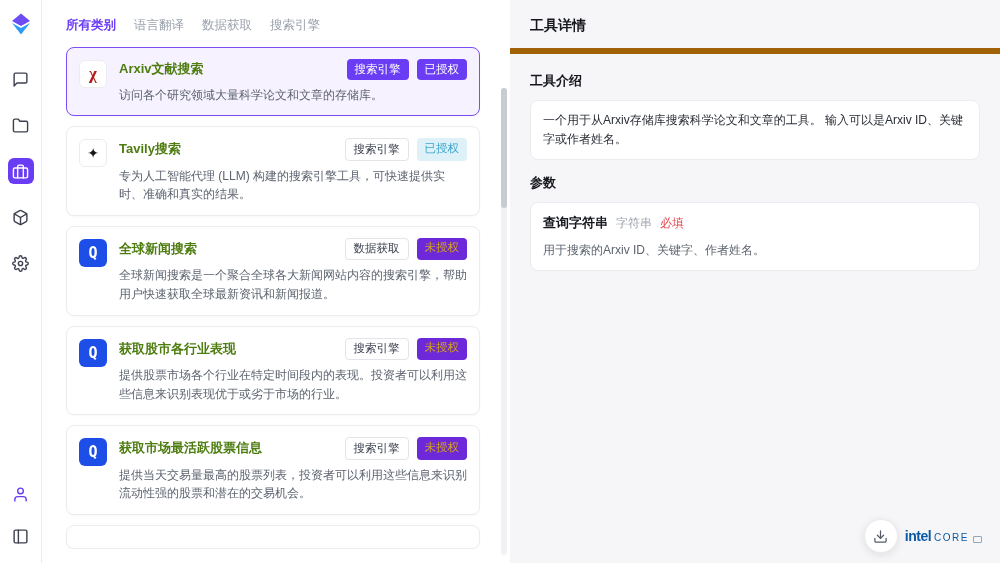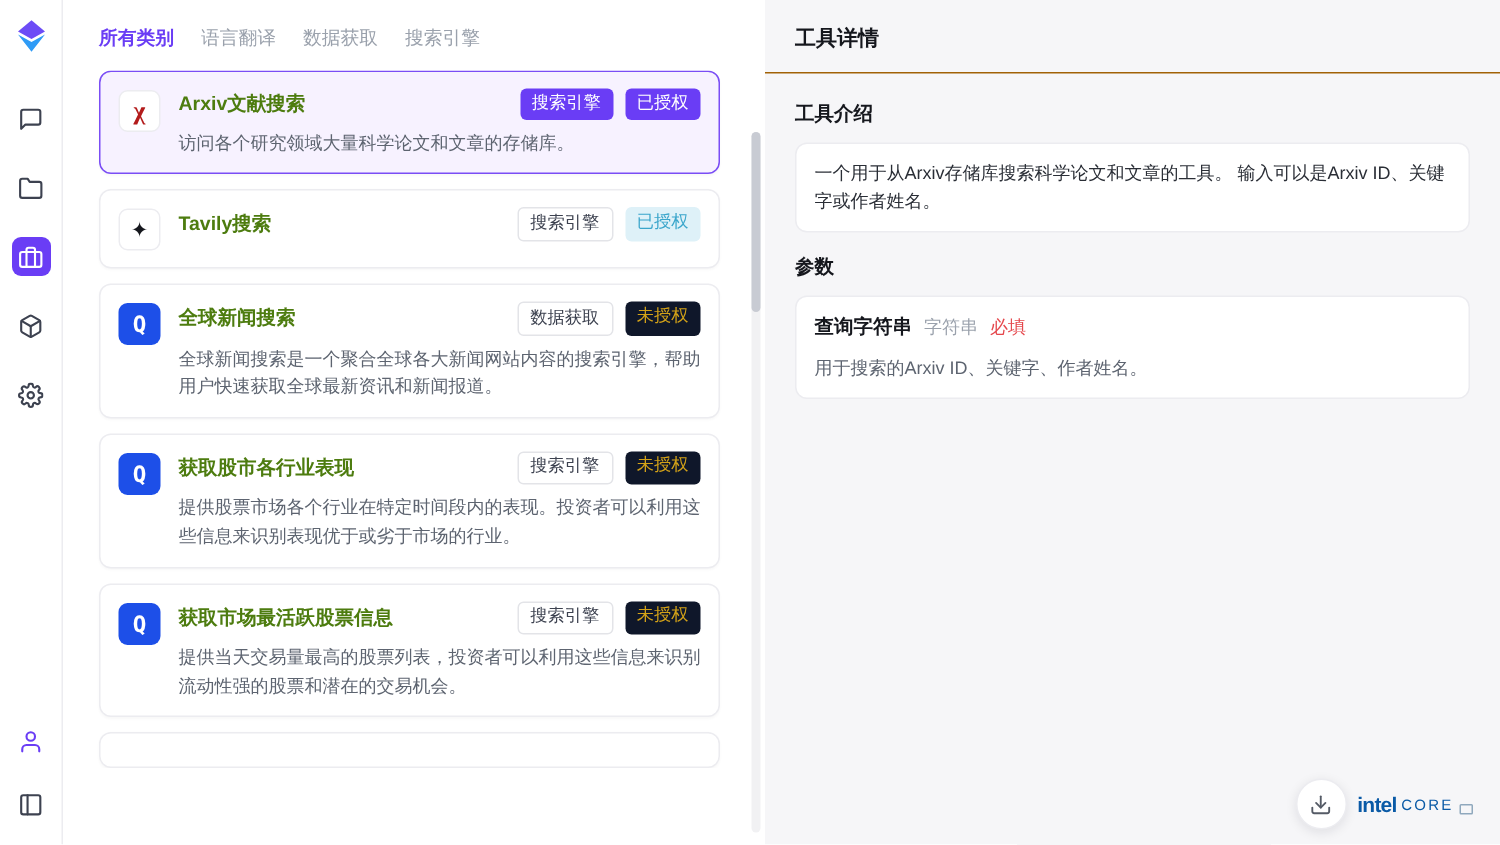--- a/index.html
+++ b/index.html
@@ -53,34 +53,34 @@
     font-family:"DejaVu Sans Mono","Liberation Mono",monospace; }
 
   .tool-main { flex:1; min-width:0; }
   .tool-head { display:flex; align-items:center; }
   .tool-name { font-weight:bold; font-size:13px; color:#4d7c0f; }
   .badges { margin-left:auto; display:flex; gap:8px; }
   .badge { font-size:11.5px; padding:2.5px 8px; border-radius:4px; line-height:1.35; white-space:nowrap; }
   .badge.filled  { background:#6a3df5; color:#fff; }
   .badge.outline { background:#fff; border:1px solid #e3e4e8; color:#3d4250; }
   .badge.cyan    { background:#def1f8; color:#3ba6cb; }
-  .badge.yellow  { background:#0f172a; color:#d3a218; }
+  .badge.yellow  { background:#6d28d9; color:#d3a218; }
   .tool-desc { margin-top:6px; color:#5d6470; font-size:12px; line-height:1.55; }
 
   .scroll-track {
     position:absolute; right:3px; top:88px; bottom:8px; width:6px;
     background:#f1f1f3; border-radius:3px;
   }
   .scroll-thumb { width:6px; height:120px; background:#c8cbd3; border-radius:3px; cursor:pointer; }
 
   
   .detail-panel { flex:1; background:#f6f6f8; display:flex; flex-direction:column; }
   .detail-header {
     padding:17px 20px 13px; font-size:14px; font-weight:bold; color:#15171d;
-    border-bottom:1px solid #a16207;
+    border-bottom:6px solid #a16207;
   }
   .detail-body { padding:4px 20px 20px; }
   .section-title { font-size:13px; font-weight:bold; color:#15171d; margin:14px 0 10px; }
   .detail-card {
     background:#fff; border:1px solid #ececf0; border-radius:8px;
     padding:10px 12px; font-size:12px; color:#2a2e36; line-height:1.6;
   }
   .param-head { display:flex; align-items:baseline; gap:8px; }
   .param-name { font-weight:bold; font-size:13px; color:#15171d; }
   .param-type { color:#9aa1ac; font-size:12px; }
@@ -187,20 +187,21 @@
       <div class="card">
         <span class="tool-icon icon-tavily">✦</span>
         <div class="tool-main">
           <div class="tool-head">
             <span class="tool-name">Tavily搜索</span>
             <span class="badges">
               <span class="badge outline">搜索引擎</span>
               <span class="badge cyan">已授权</span>
             </span>
           </div>
+          <p class="tool-desc">专为人工智能代理 (LLM) 构建的搜索引擎工具，可快速提供实时、准确和真实的结果。</p>
         </div>
       </div>
 
       <div class="card">
         <span class="tool-icon icon-blue">Q</span>
         <div class="tool-main">
           <div class="tool-head">
             <span class="tool-name">全球新闻搜索</span>
             <span class="badges">
               <span class="badge outline">数据获取</span>

